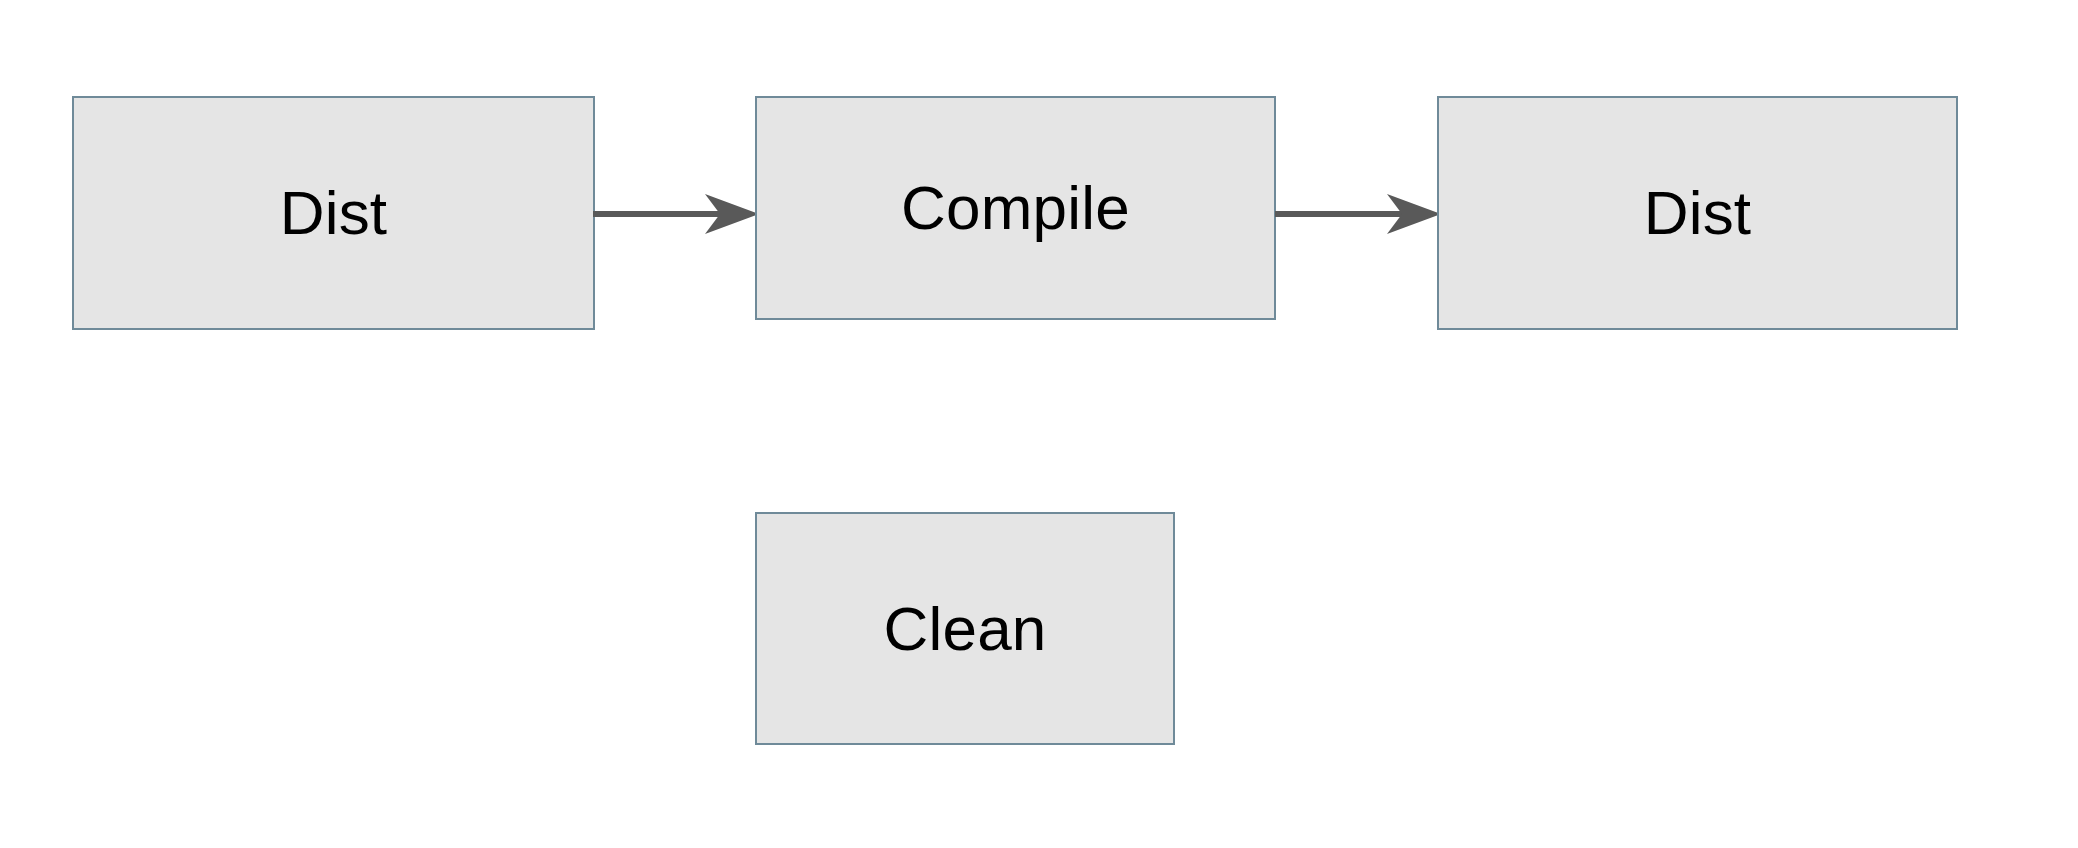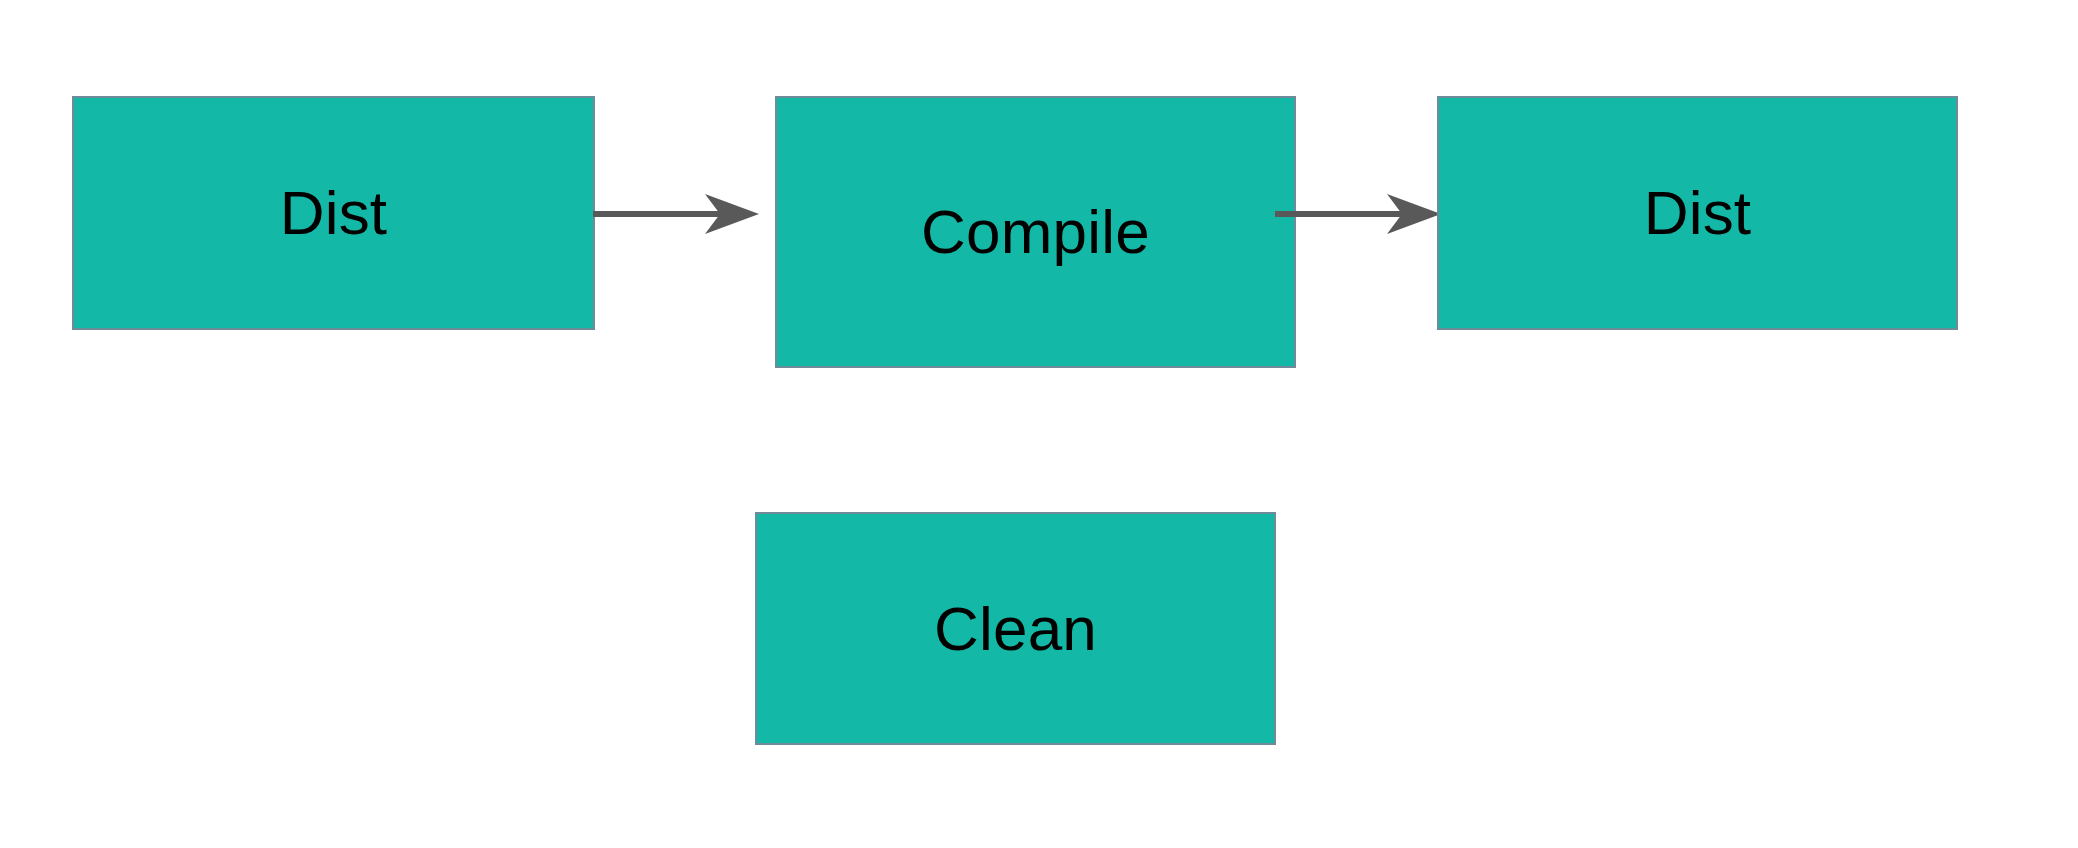--- a/index.html
+++ b/index.html
@@ -14,41 +14,41 @@
   #canvas {
     position: relative;
     width: 2078px;
     height: 848px;
     background: #ffffff;
     overflow: hidden;
   }
   .node {
     position: absolute;
     box-sizing: border-box;
-    background: #14b8a6;
+    background: #e5e5e5;
     border: 2px solid #6f8a99;
     display: flex;
     align-items: center;
     justify-content: center;
   }
   .node-label {
     font-family: "Liberation Sans", sans-serif;
     font-weight: 300;
     font-size: 62px;
     line-height: 1;
     color: #000000;
     letter-spacing: 0.2px;
     white-space: nowrap;
     -webkit-font-smoothing: antialiased;
   }
   
   #node-dist    { left: 72px;   top: 96px;  width: 523px; height: 234px; }
-  #node-compile { left: 755px;  top: 96px;  width: 521px; height: 272px; margin-left: 20px; }
+  #node-compile { left: 755px;  top: 96px;  width: 521px; height: 224px; }
   #node-init    { left: 1437px; top: 96px;  width: 521px; height: 234px; }
-  #node-clean   { left: 755px;  top: 512px; width: 521px; height: 233px; }
+  #node-clean   { left: 755px;  top: 512px; width: 420px; height: 233px; }
 
   .edge {
     position: absolute;
     overflow: visible;
     pointer-events: none;
   }
   #edge-dist-compile { left: 593px;  top: 193px; width: 166px; height: 42px; }
   #edge-compile-init { left: 1275px; top: 193px; width: 166px; height: 42px; }
 </style>
 </head>

